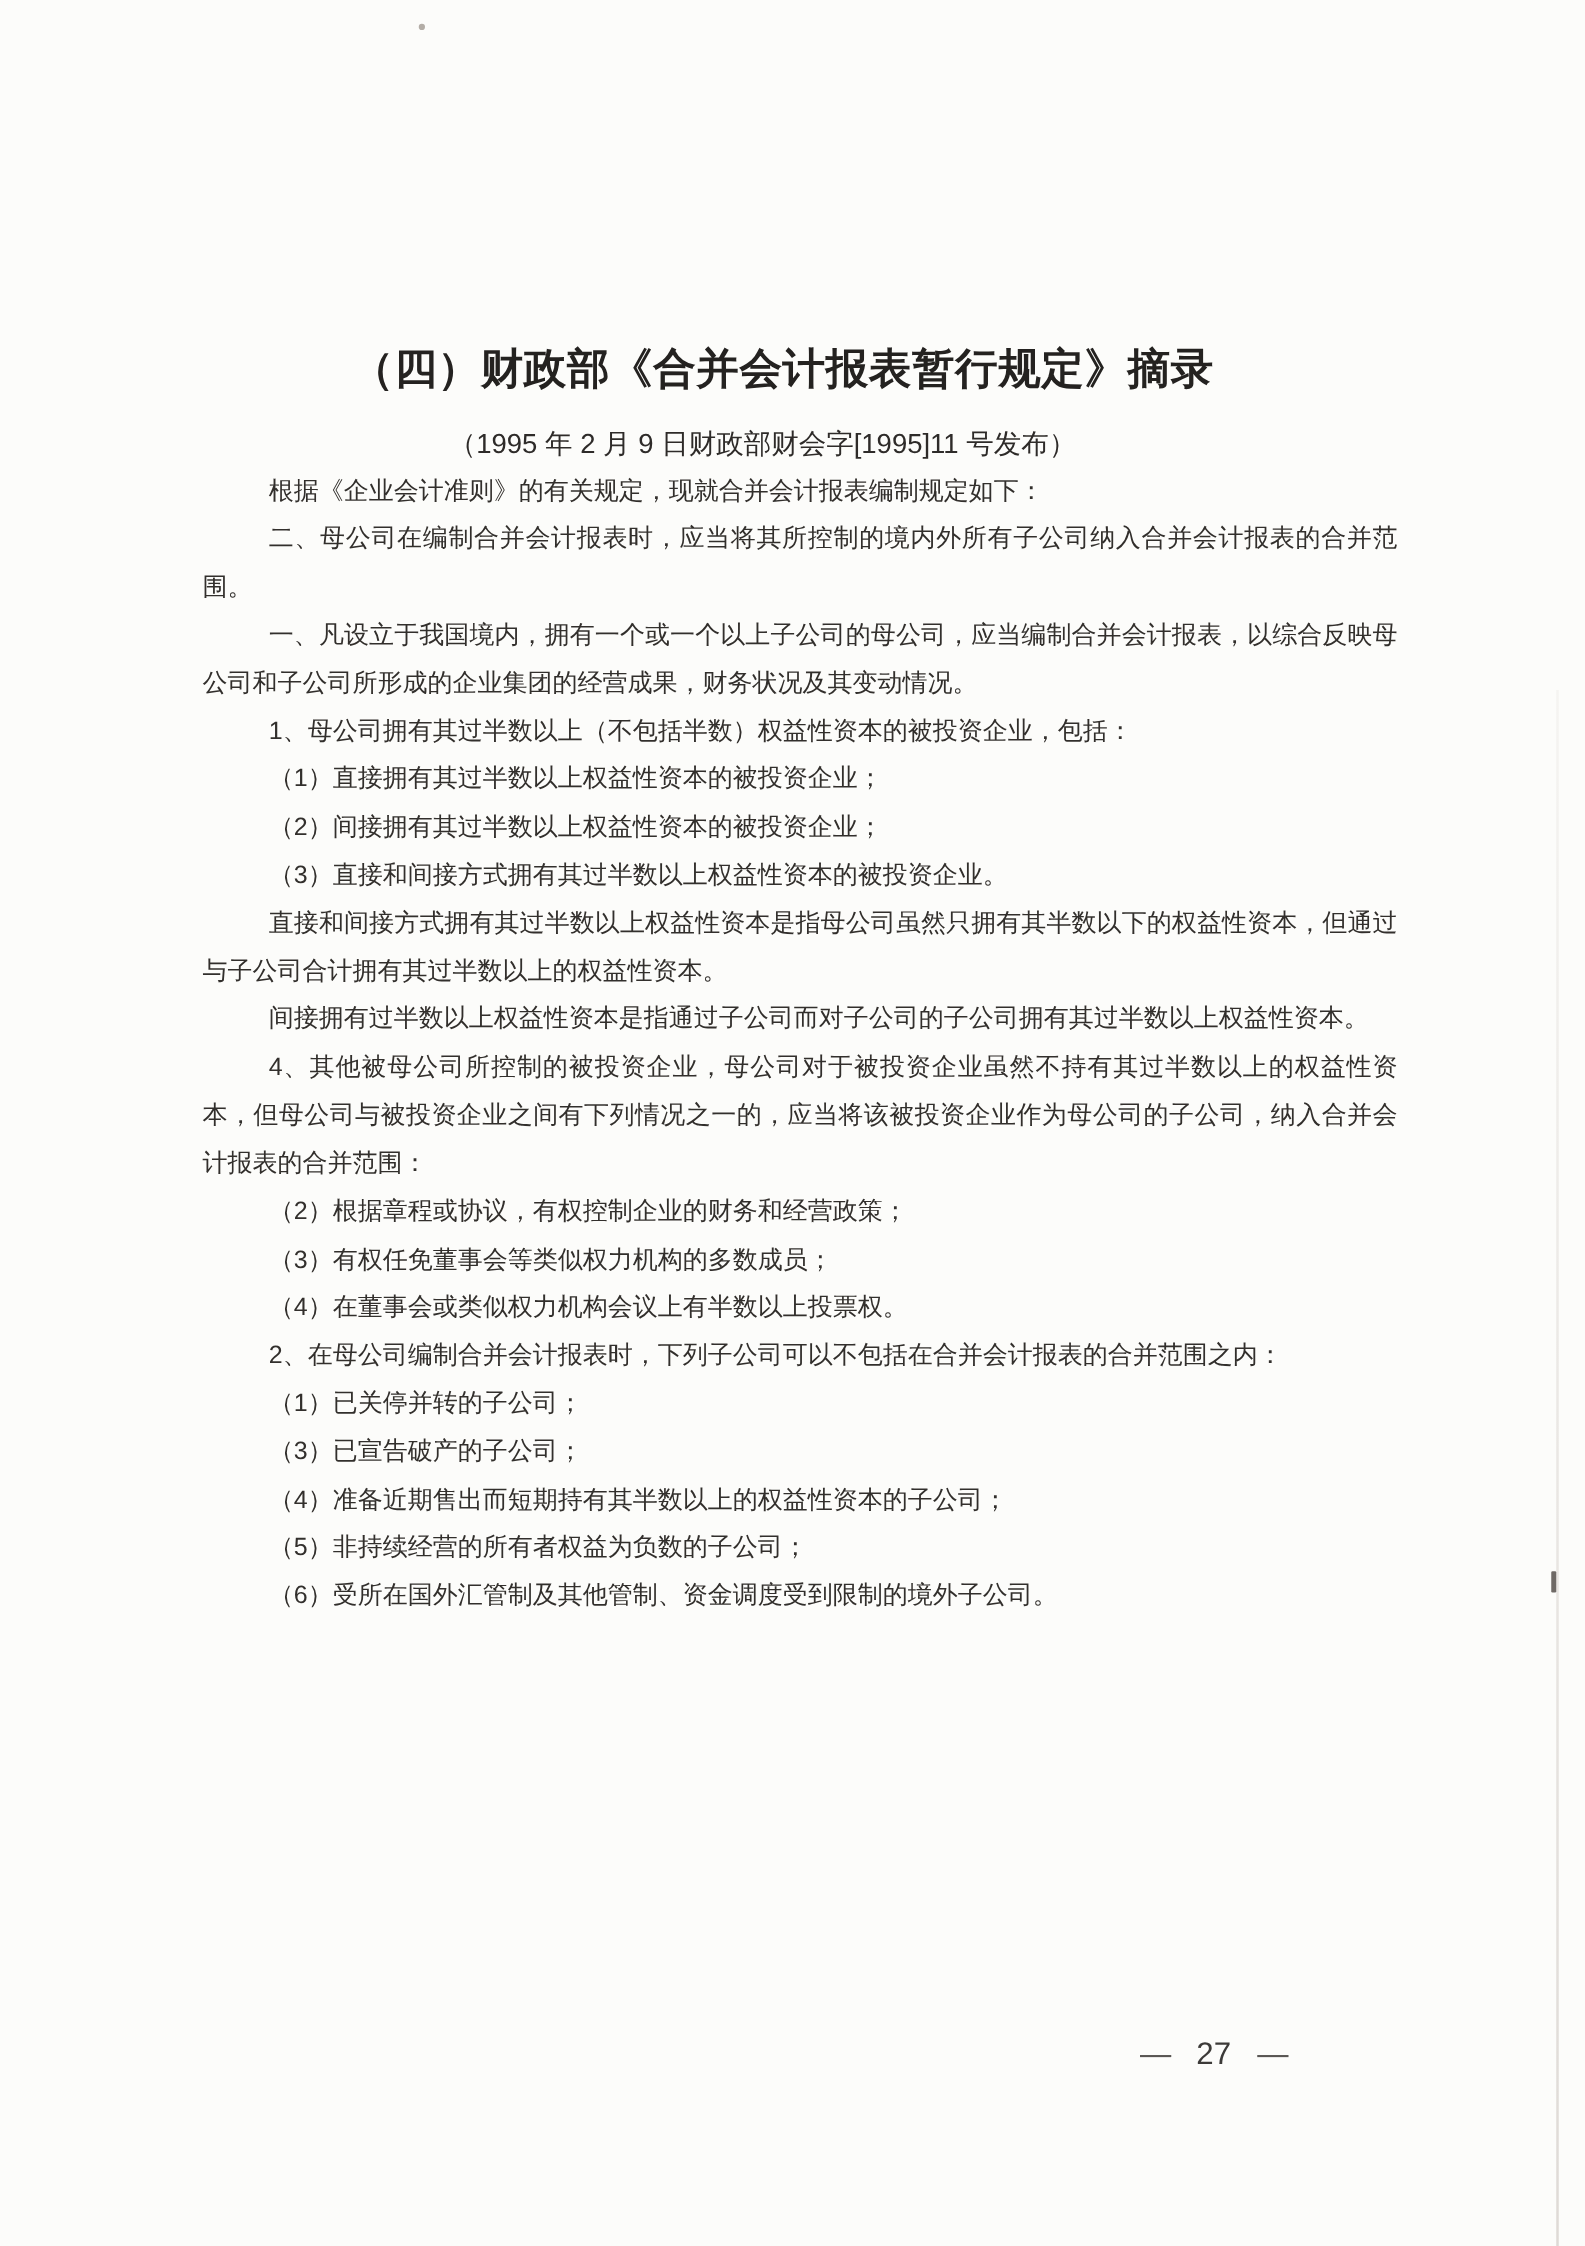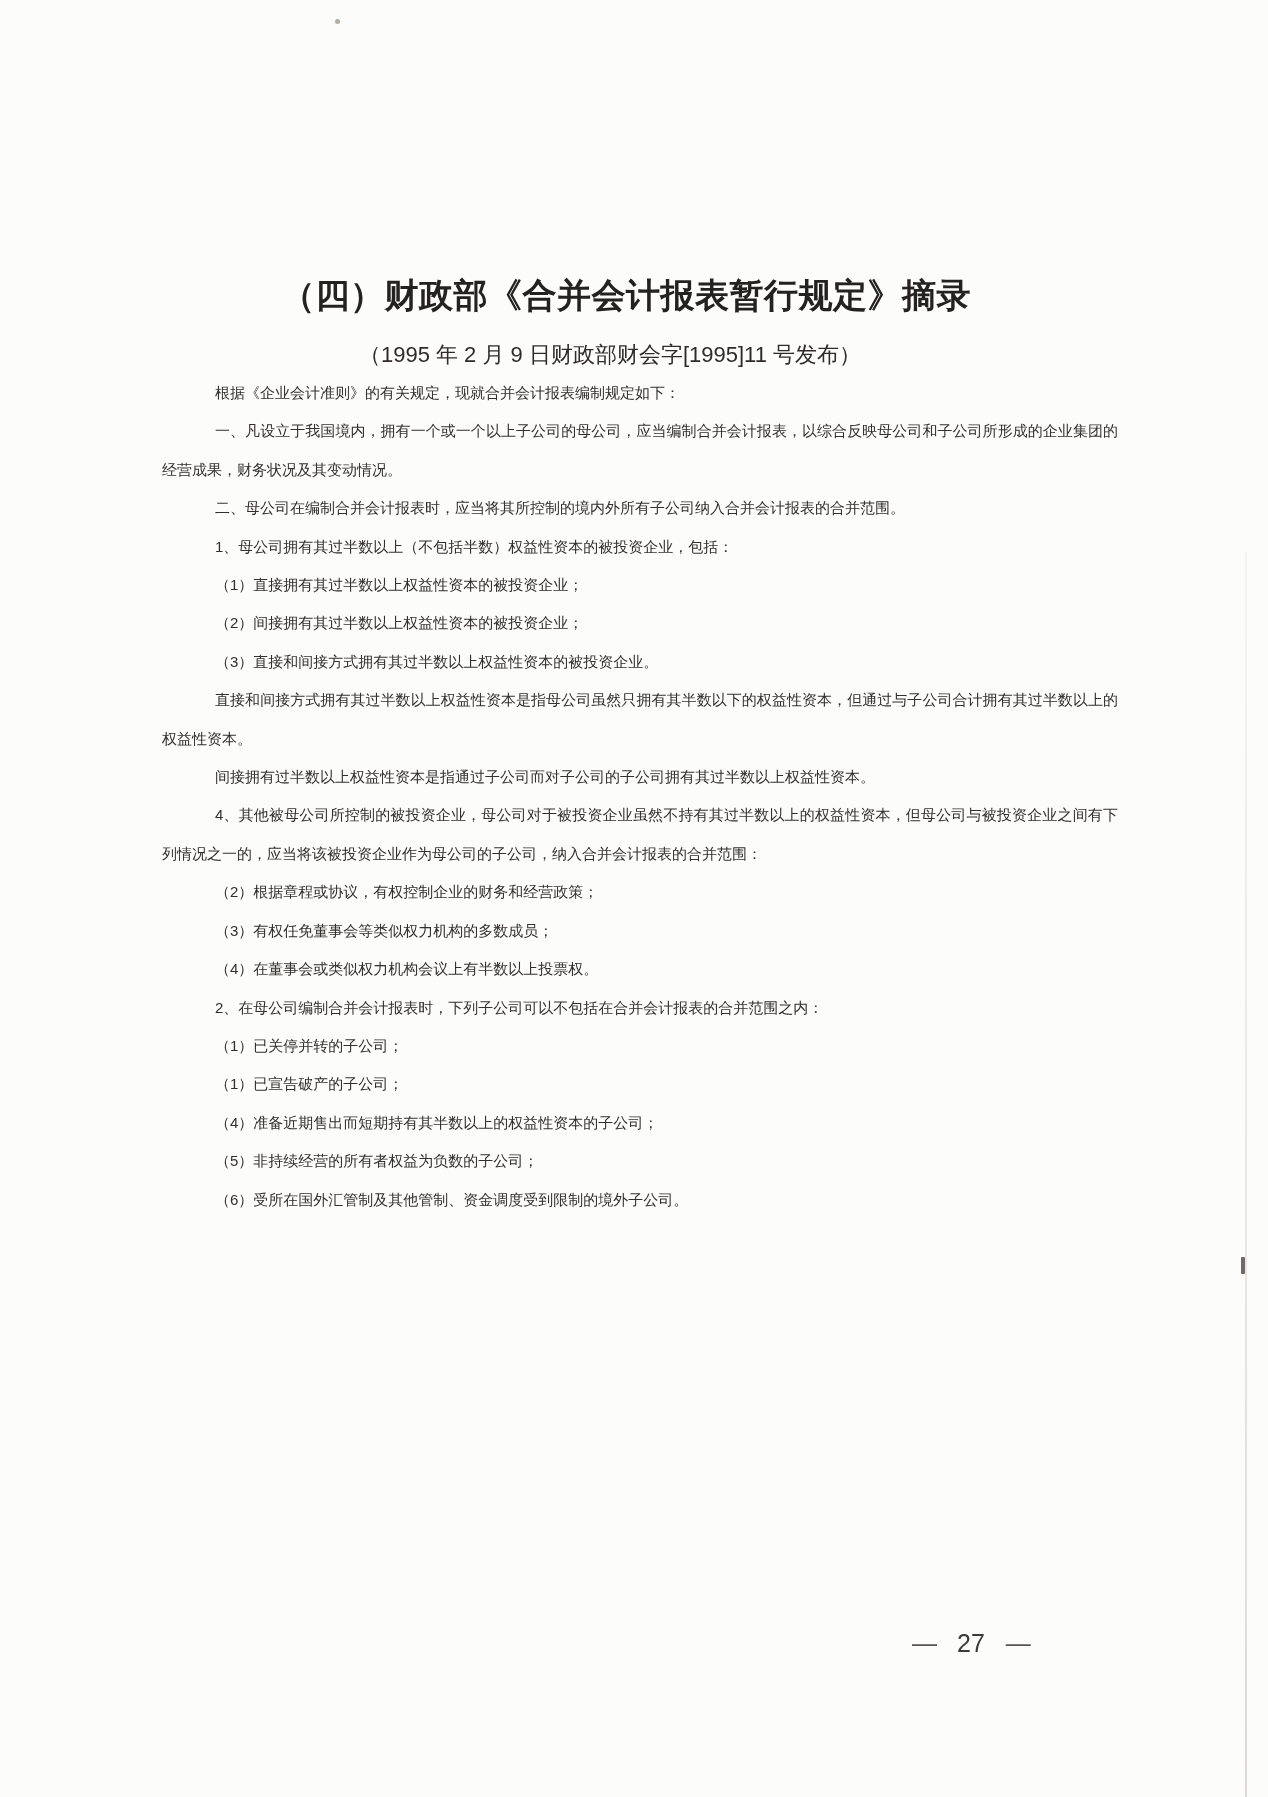--- a/index.html
+++ b/index.html
@@ -39,21 +39,21 @@
     transform: translateX(-24px);
     font-size: 22px;
     line-height: 36px;
     color: #2e2b29;
   }
   .doc-body {
     position: absolute;
     left: 162px;
     top: 374px;
     width: 956px;
-    font-size: 15px;
+    font-size: 20px;
     line-height: 38.4px;
     text-align: justify;
     text-justify: inter-ideograph;
     color: #322f2c;
   }
   .doc-body p {
     margin: 0;
     padding: 0;
     text-indent: 53px;
     word-break: break-all;
@@ -109,35 +109,35 @@
 <div class="page">
 
   <div class="scan-speck"></div>
 
   <h1 class="doc-title">（四）财政部《合并会计报表暂行规定》摘录</h1>
 
   <div class="doc-subtitle">（1995 年 2 月 9 日财政部财会字[1995]11 号发布）</div>
 
   <div class="doc-body">
       <p>根据《企业会计准则》的有关规定，现就合并会计报表编制规定如下：</p>
+      <p>二、母公司在编制合并会计报表时，应当将其所控制的境内外所有子公司纳入合并会计报表的合并范围。</p>
       <p>一、凡设立于我国境内，拥有一个或一个以上子公司的母公司，应当编制合并会计报表，以综合反映母公司和子公司所形成的企业集团的经营成果，财务状况及其变动情况。</p>
-      <p>二、母公司在编制合并会计报表时，应当将其所控制的境内外所有子公司纳入合并会计报表的合并范围。</p>
       <p>1、母公司拥有其过半数以上（不包括半数）权益性资本的被投资企业，包括：</p>
       <p>（1）直接拥有其过半数以上权益性资本的被投资企业；</p>
       <p>（2）间接拥有其过半数以上权益性资本的被投资企业；</p>
       <p>（3）直接和间接方式拥有其过半数以上权益性资本的被投资企业。</p>
       <p>直接和间接方式拥有其过半数以上权益性资本是指母公司虽然只拥有其半数以下的权益性资本，但通过与子公司合计拥有其过半数以上的权益性资本。</p>
       <p>间接拥有过半数以上权益性资本是指通过子公司而对子公司的子公司拥有其过半数以上权益性资本。</p>
       <p>4、其他被母公司所控制的被投资企业，母公司对于被投资企业虽然不持有其过半数以上的权益性资本，但母公司与被投资企业之间有下列情况之一的，应当将该被投资企业作为母公司的子公司，纳入合并会计报表的合并范围：</p>
       <p>（2）根据章程或协议，有权控制企业的财务和经营政策；</p>
       <p>（3）有权任免董事会等类似权力机构的多数成员；</p>
       <p>（4）在董事会或类似权力机构会议上有半数以上投票权。</p>
       <p>2、在母公司编制合并会计报表时，下列子公司可以不包括在合并会计报表的合并范围之内：</p>
       <p>（1）已关停并转的子公司；</p>
-      <p>（1）已宣告破产的子公司；</p>
+      <p>（3）已宣告破产的子公司；</p>
       <p>（4）准备近期售出而短期持有其半数以上的权益性资本的子公司；</p>
       <p>（5）非持续经营的所有者权益为负数的子公司；</p>
       <p>（6）受所在国外汇管制及其他管制、资金调度受到限制的境外子公司。</p>
     </div>
 
   <div class="page-footer">
     <span class="footer-dash">—</span>
     <span class="footer-num">27</span>
     <span class="footer-dash">—</span>
   </div>

